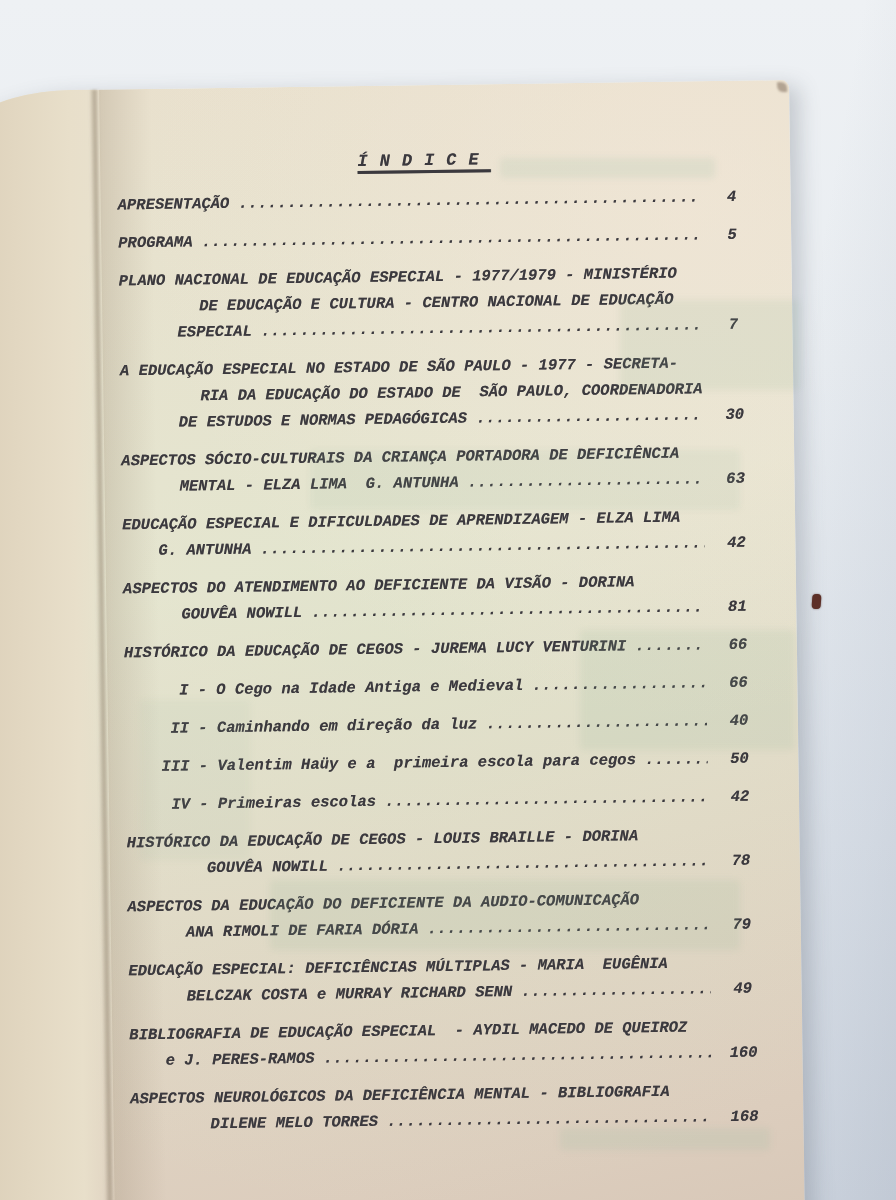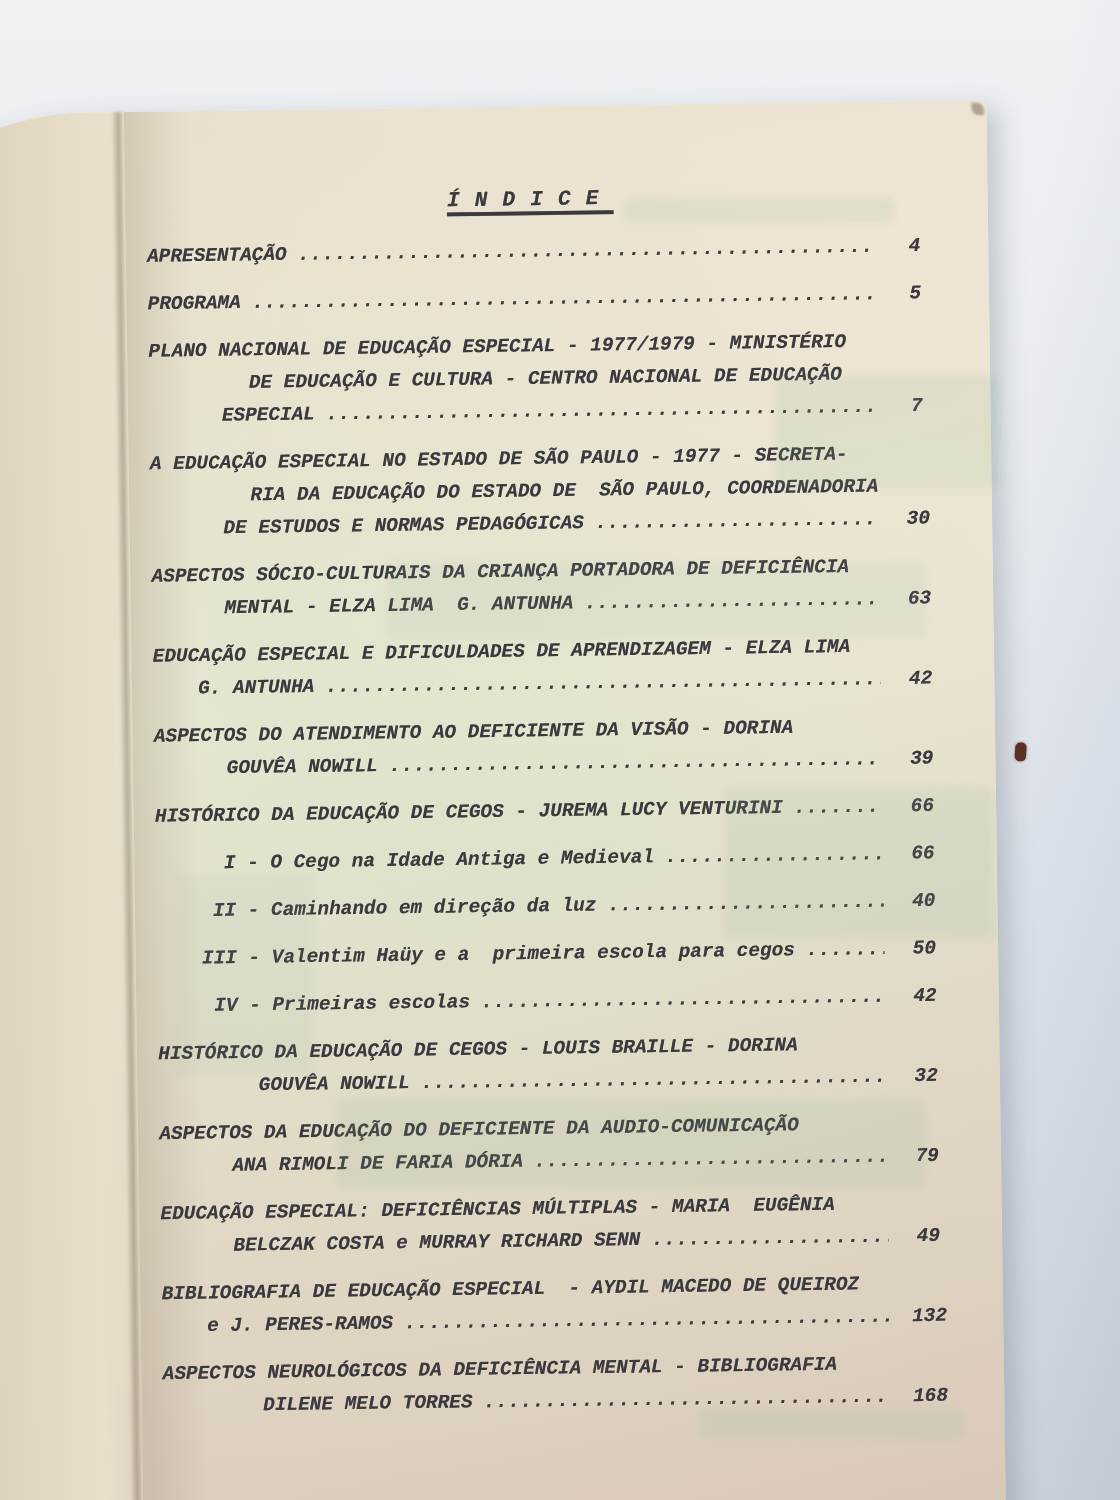--- a/index.html
+++ b/index.html
@@ -170,21 +170,21 @@
               <span class="pageno">42</span>
             </div>
           </div>
           <div class="toc-entry">
             <div class="toc-line i0">
               <span class="line-text">ASPECTOS DO ATENDIMENTO AO DEFICIENTE DA VISÃO - DORINA</span>
             </div>
             <div class="toc-line i1">
               <span class="line-text">GOUVÊA NOWILL</span>
               <span class="dots">..............................................................................................................</span>
-              <span class="pageno">39</span>
+              <span class="pageno">81</span>
             </div>
           </div>
           <div class="toc-entry">
             <div class="toc-line i0">
               <span class="line-text">HISTÓRICO DA EDUCAÇÃO DE CEGOS - JUREMA LUCY VENTURINI</span>
               <span class="dots">..............................................................................................................</span>
               <span class="pageno">66</span>
             </div>
           </div>
           <div class="toc-entry">
@@ -215,21 +215,21 @@
               <span class="pageno">42</span>
             </div>
           </div>
           <div class="toc-entry">
             <div class="toc-line i0">
               <span class="line-text">HISTÓRICO DA EDUCAÇÃO DE CEGOS - LOUIS BRAILLE - DORINA</span>
             </div>
             <div class="toc-line i2">
               <span class="line-text">GOUVÊA NOWILL</span>
               <span class="dots">..............................................................................................................</span>
-              <span class="pageno">32</span>
+              <span class="pageno">78</span>
             </div>
           </div>
           <div class="toc-entry">
             <div class="toc-line i0">
               <span class="line-text">ASPECTOS DA EDUCAÇÃO DO DEFICIENTE DA AUDIO-COMUNICAÇÃO</span>
             </div>
             <div class="toc-line i1">
               <span class="line-text">ANA RIMOLI DE FARIA DÓRIA</span>
               <span class="dots">..............................................................................................................</span>
               <span class="pageno">79</span>
@@ -245,21 +245,21 @@
               <span class="pageno">49</span>
             </div>
           </div>
           <div class="toc-entry">
             <div class="toc-line i0">
               <span class="line-text">BIBLIOGRAFIA DE EDUCAÇÃO ESPECIAL  - AYDIL MACEDO DE QUEIROZ</span>
             </div>
             <div class="toc-line i3">
               <span class="line-text">e J. PERES-RAMOS</span>
               <span class="dots">..............................................................................................................</span>
-              <span class="pageno">132</span>
+              <span class="pageno">160</span>
             </div>
           </div>
           <div class="toc-entry">
             <div class="toc-line i0">
               <span class="line-text">ASPECTOS NEUROLÓGICOS DA DEFICIÊNCIA MENTAL - BIBLIOGRAFIA</span>
             </div>
             <div class="toc-line i2">
               <span class="line-text">DILENE MELO TORRES</span>
               <span class="dots">..............................................................................................................</span>
               <span class="pageno">168</span>

